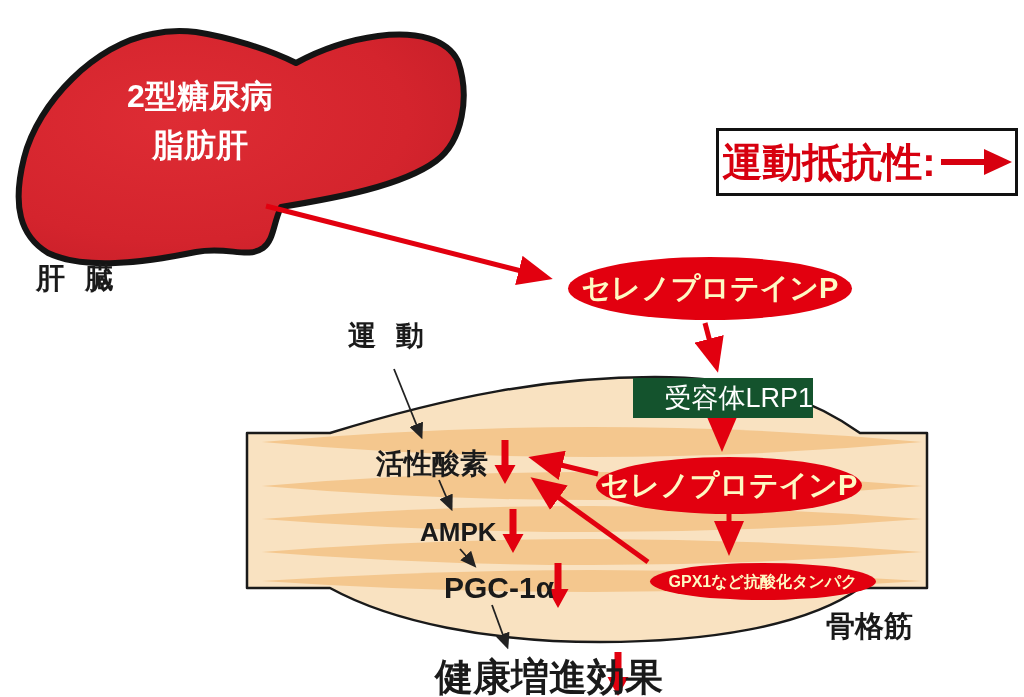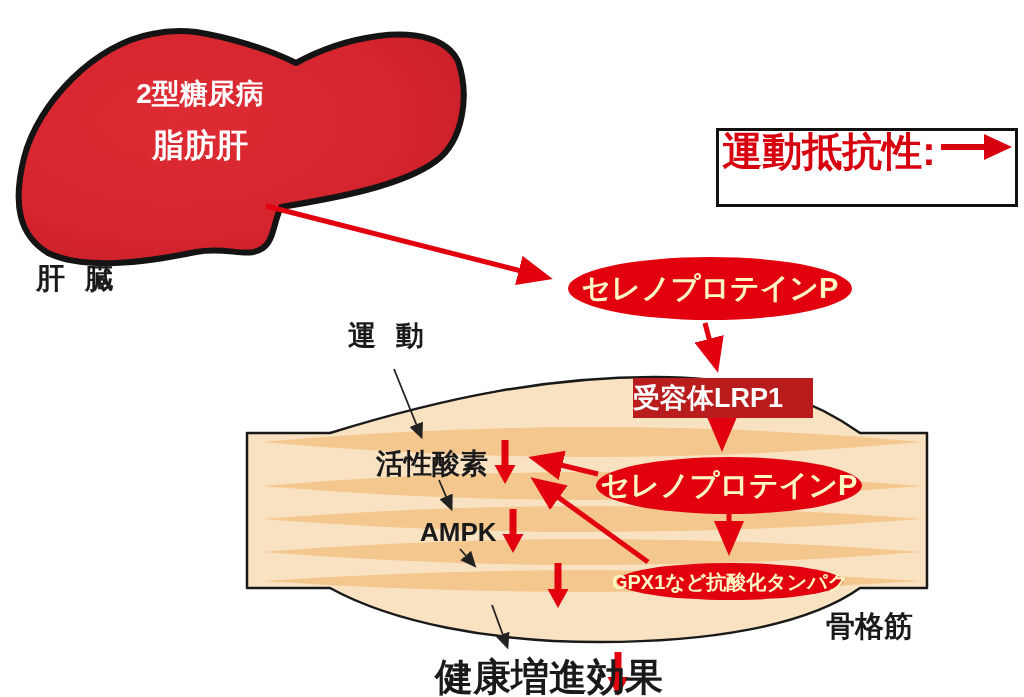--- a/index.html
+++ b/index.html
@@ -9,28 +9,28 @@
   }
   .layer{position:absolute;left:0;top:0;}
   .lbl{position:absolute;color:#1a1a1a;font-weight:700;white-space:nowrap;line-height:1;}
   .liver-text{position:absolute;color:#ffffff;font-weight:700;text-align:center;white-space:nowrap;line-height:1;}
   .red-oval{
     position:absolute;background:#e2000f;border-radius:50%;
     display:flex;align-items:center;justify-content:center;
     color:#fef9c3;font-weight:700;white-space:nowrap;line-height:1;
   }
   .red-box{
-    position:absolute;background:#b91c1c;
-    display:flex;align-items:center;justify-content:flex-start;
-    color:#ffffff;font-weight:700;white-space:nowrap;line-height:1;
+    position:absolute;background:#14532d;
+    display:flex;align-items:center;justify-content:flex-end;
+    color:#ffffff;font-weight:400;white-space:nowrap;line-height:1;
   }
   .legend-box{
-    position:absolute;left:716px;top:128px;width:302px;height:79px;
+    position:absolute;left:716px;top:128px;width:302px;height:68px;
     background:#ffffff;border:3px solid #111111;box-sizing:border-box;
-    display:flex;align-items:flex-start;justify-content:center;gap:4px;
+    display:flex;align-items:center;justify-content:center;gap:4px;
   }
   .legend-text{color:#d7000f;font-weight:700;font-size:40px;line-height:1;white-space:nowrap;}
 </style>
 </head>
 <body>
 
 <div class="stage">
 
   <svg class="layer" width="1024" height="697" viewBox="0 0 1024 697">
     <defs>
@@ -81,21 +81,21 @@
     </g>
 
     <g fill="#e2000f">
       <path d="M501.5,440 H508.5 V465 H515.5 L505,484 L494.5,465 H501.5 Z"></path>
       <path d="M509.5,509 H516.5 V534 H523.5 L513,553 L502.5,534 H509.5 Z"></path>
       <path d="M554.5,563 H561.5 V589 H568.5 L558,608 L547.5,589 H554.5 Z"></path>
       <path d="M614.5,652 H621.5 V677 H628.5 L618,696 L607.5,677 H614.5 Z"></path>
     </g>
   </svg>
 
-  <div class="liver-text" style="left:70px;top:80px;width:260px;font-size:28px;">2型糖尿病</div>
+  <div class="liver-text" style="left:70px;top:80px;width:260px;font-size:32px;">2型糖尿病</div>
   <div class="liver-text" style="left:70px;top:129px;width:260px;font-size:32px;">脂肪肝</div>
   <div class="lbl" style="left:36px;top:264px;font-size:29px;letter-spacing:6px;">肝 臓</div>
 
   <div class="legend-box">
     <span class="legend-text">運動抵抗性:</span>
     <svg width="72" height="32" viewBox="0 0 72 32">
       <line x1="1" y1="16" x2="48" y2="16" stroke="#d7000f" stroke-width="6"></line>
       <path d="M44,3 L72,16 L44,29 Z" fill="#d7000f"></path>
     </svg>
   </div>
@@ -106,23 +106,24 @@
   </div>
 
   <div class="red-box" style="left:633px;top:378px;width:180px;height:40px;font-size:27px;">
     <span>受容体LRP1</span>
   </div>
 
   <div class="red-oval" style="left:596px;top:457px;width:266px;height:57px;font-size:29px;">
     <span>セレノプロテインP</span>
   </div>
 
-  <div class="red-oval" style="left:617px;top:563px;width:226px;height:37px;font-size:20px;">
+  <div class="red-oval" style="left:650px;top:563px;width:226px;height:37px;font-size:16px;">
     <span>GPX1など抗酸化タンパク</span>
   </div>
 
   <div class="lbl" style="left:348px;top:322px;font-size:28px;letter-spacing:6px;">運 動</div>
   <div class="lbl" style="left:376px;top:450px;font-size:28px;">活性酸素</div>
   <div class="lbl" style="left:420px;top:519px;font-size:26px;">AMPK</div>
+  <div class="lbl" style="left:444px;top:573px;font-size:30px;">PGC-1α</div>
   <div class="lbl" style="left:435px;top:658px;font-size:38px;">健康増進効果</div>
   <div class="lbl" style="left:826px;top:612px;font-size:29px;">骨格筋</div>
 
 </div>
 
 </body></html>

